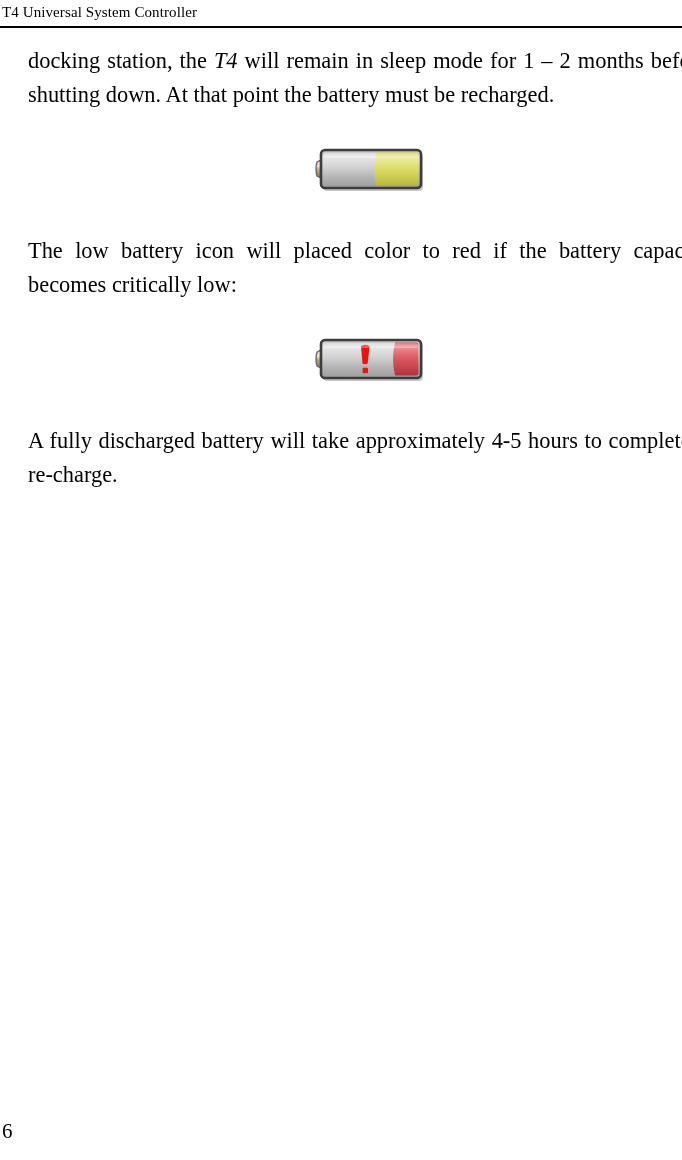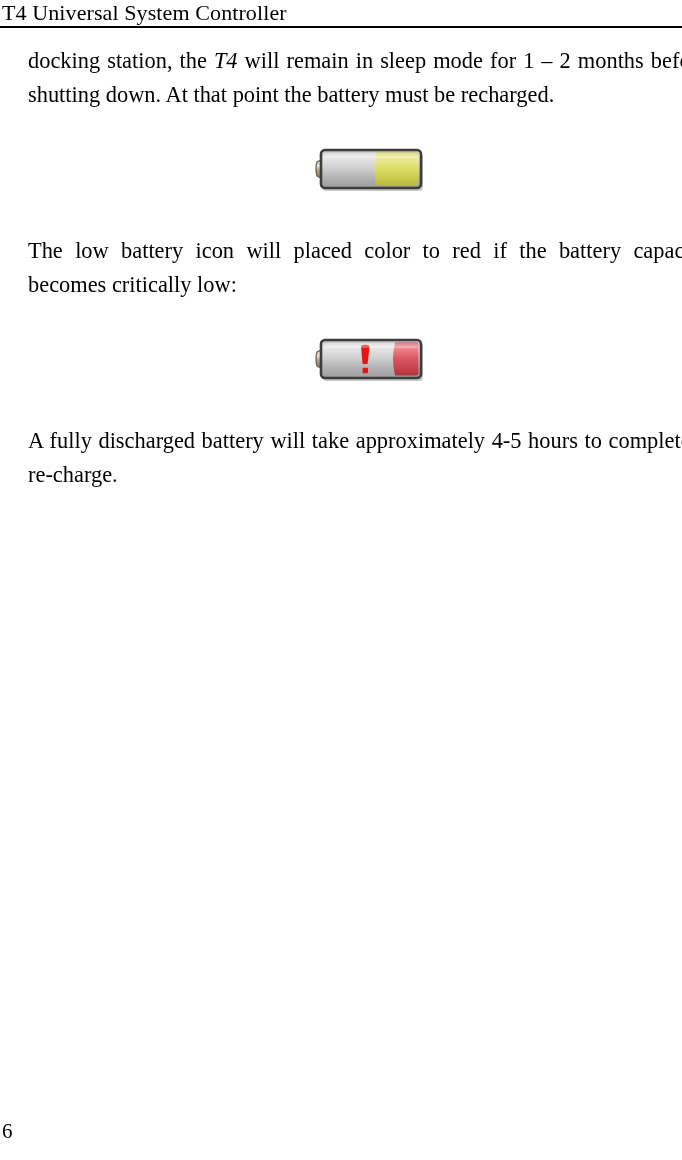--- a/index.html
+++ b/index.html
@@ -28,21 +28,21 @@
     position: absolute;
     left: 0;
     top: 0;
     width: 682px;
     height: 30px;
   }
   .header-title {
     position: absolute;
     left: 2px;
     top: 0px;
-    font-size: 22px;
+    font-size: 15px;
     line-height: 25px;
     letter-spacing: 0.1px;
     white-space: nowrap;
   }
   .header-rule {
     position: absolute;
     left: 0;
     top: 26px;
     width: 682px;
     height: 2px;

